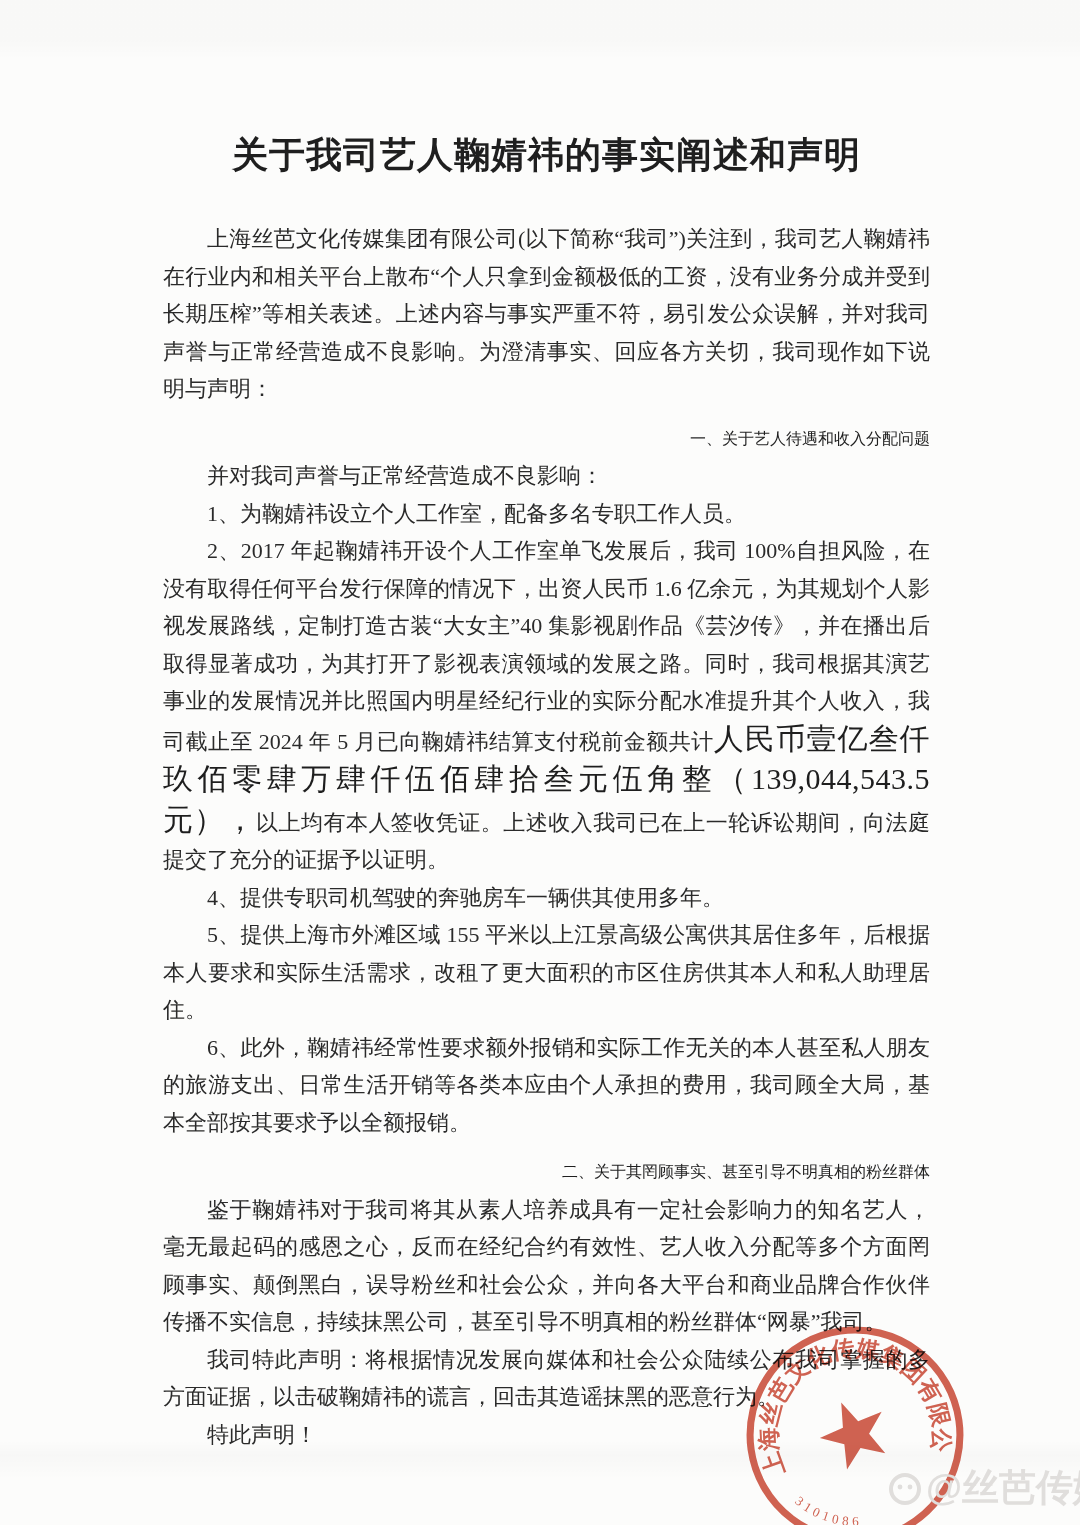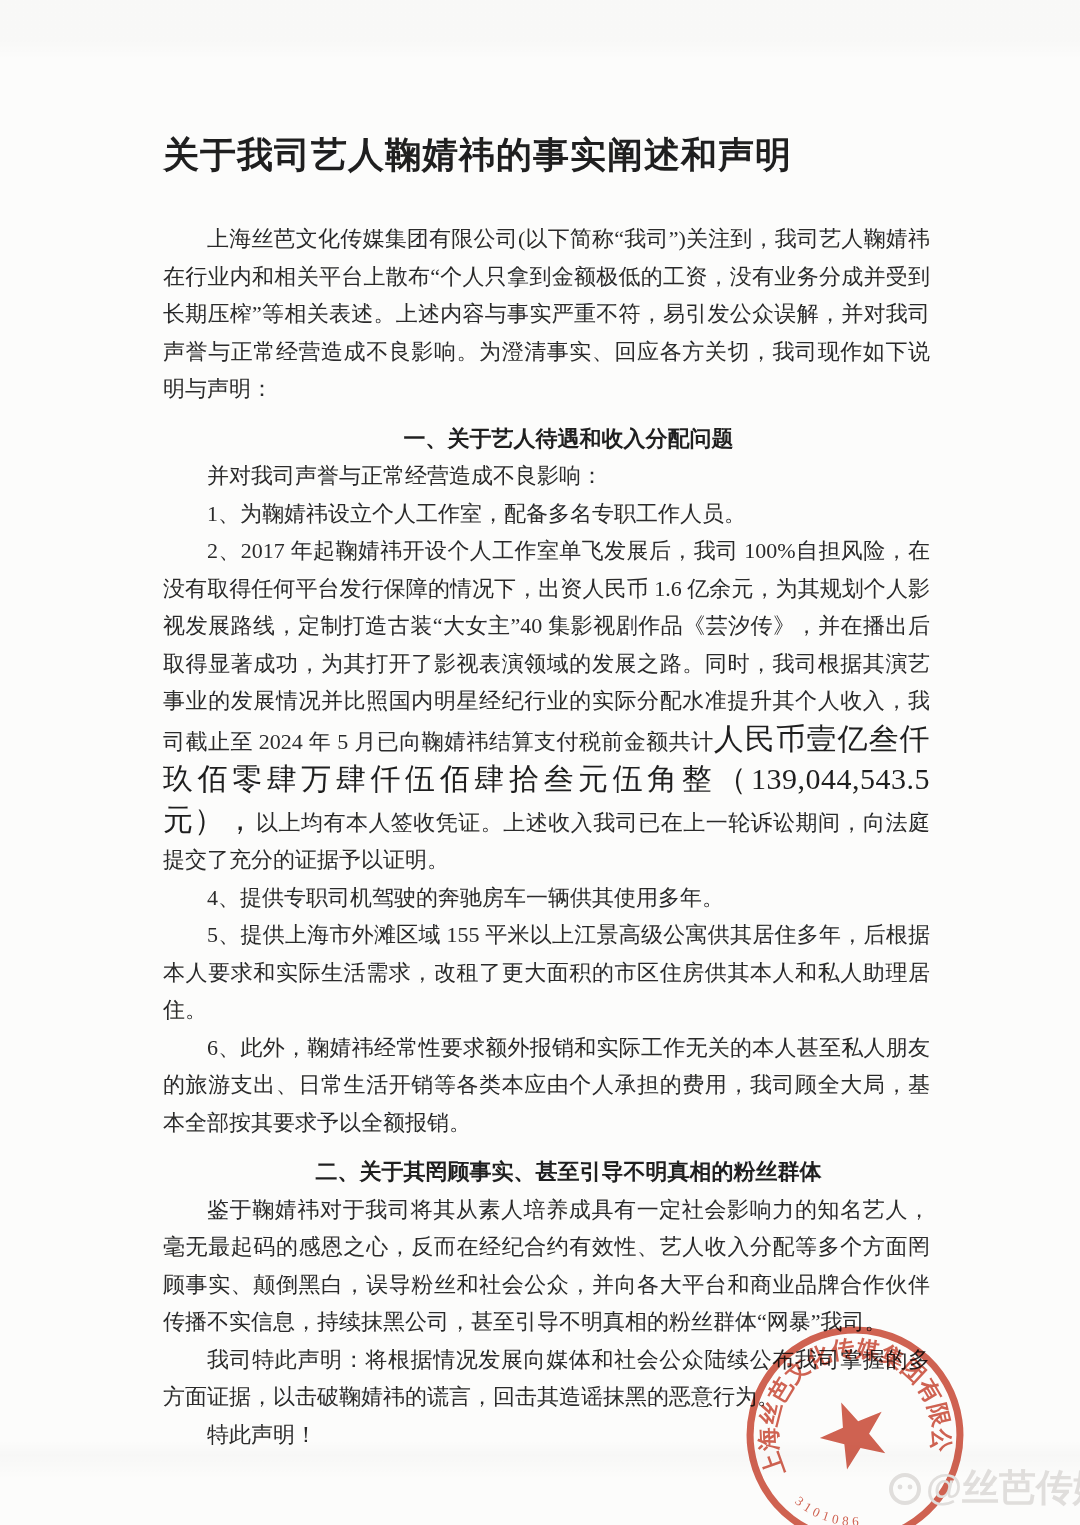--- a/index.html
+++ b/index.html
@@ -24,31 +24,32 @@
       linear-gradient(180deg, rgba(0,0,0,0) 1440px, rgba(0,0,0,0.02) 1455px, rgba(0,0,0,0) 1480px);
   }
   .content{
     position:absolute;left:163px;top:0;width:767px;
   }
   .doc-title{
     margin:128px 0 0 0;
     font-family:"Liberation Sans","DejaVu Sans",sans-serif;
     font-weight:bold;
     font-size:36px;line-height:54px;
+    text-align:center;
     letter-spacing:1px;
     color:#1f1f1f;
   }
   p{margin:0;font-size:22px;line-height:37.5px;text-align:justify;text-indent:2em;color:#2a2a2a;}
   .intro{margin-top:38px;}
   .sec-heading{
     margin:12px 0 0 0;
     font-family:"Liberation Sans","DejaVu Sans",sans-serif;
-    font-weight:bold;
-    font-size:22px;line-height:37.5px;
-    text-indent:2em;text-align:center;
+    font-weight:normal;
+    font-size:16px;line-height:37.5px;
+    text-indent:2em;text-align:right;
     color:#1f1f1f;
   }
   .amount-big{
     font-size:30px;
     letter-spacing:0.5px;
     color:#1e1e1e;
   }
   .closing{margin-top:0;}
   
   .seal{

